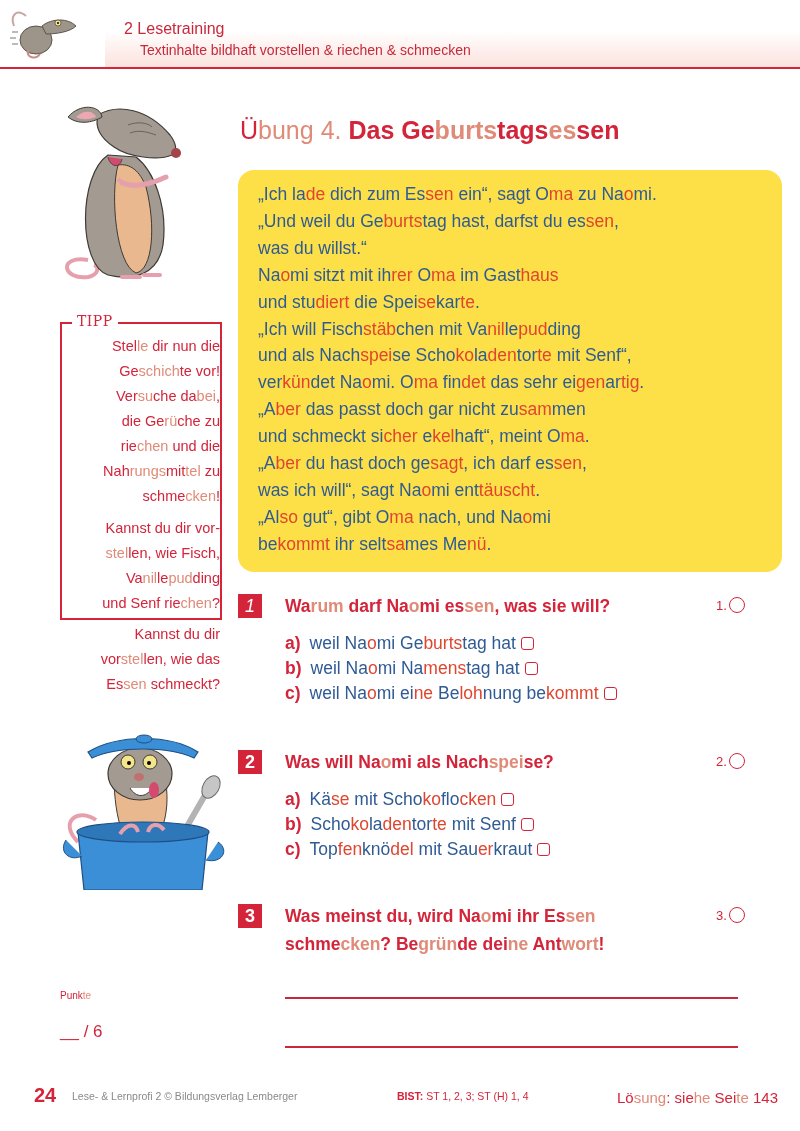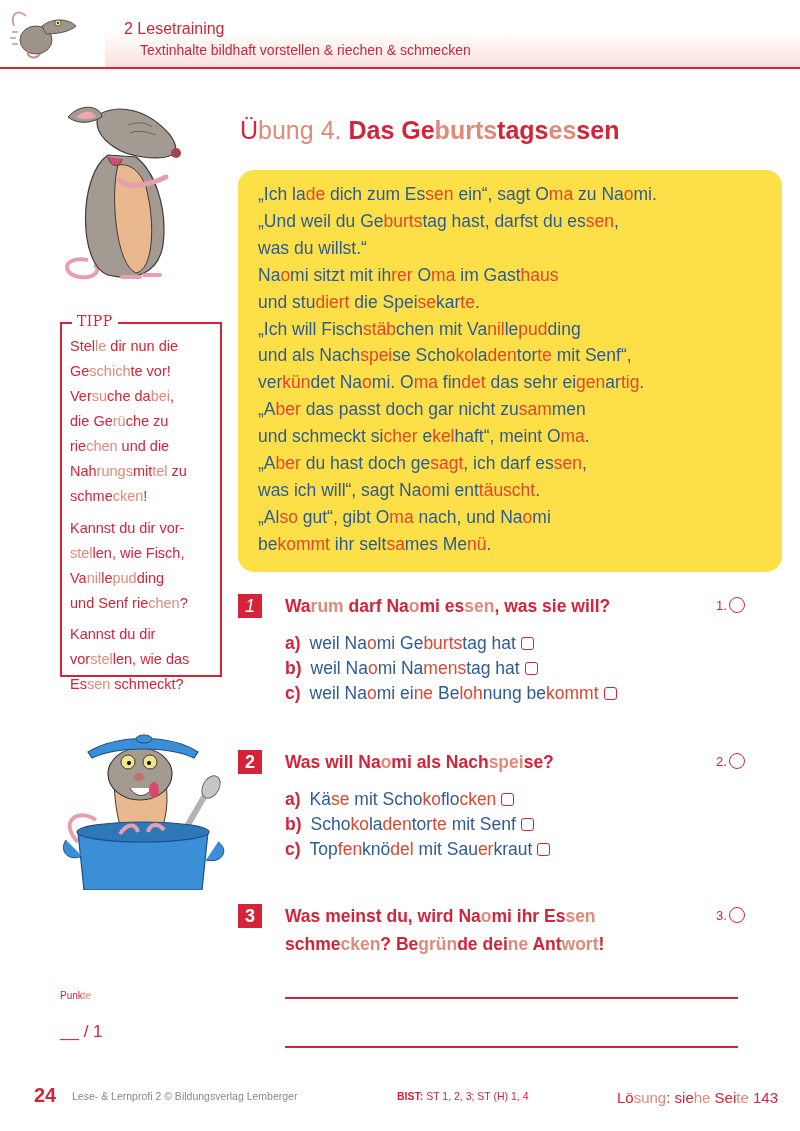--- a/index.html
+++ b/index.html
@@ -14,22 +14,22 @@
   .header { position: absolute; left: 0; top: 0; width: 800px; height: 64px; }
   .header-band { position: absolute; left: 105px; top: 0; width: 695px; height: 68px;
     background: linear-gradient(to bottom, #ffffff 0%, #ffffff 45%, #fbe1dc 100%); }
   .header-rule { position: absolute; left: 0; top: 67px; width: 800px; height: 2px; background: #d3243a; }
   .header-title { position: absolute; left: 124px; top: 20px; font-size: 16px; color: #c8283a; }
   .header-sub { position: absolute; left: 140px; top: 42px; font-size: 14px; color: #c8283a; }
   .header-rat { position: absolute; left: 8px; top: 4px; width: 78px; height: 60px; }
 
   
   .rat-top { position: absolute; left: 58px; top: 95px; width: 128px; height: 190px; }
-  .tip-box { position: absolute; left: 60px; top: 322px; width: 162px; height: 355px;
-    border: 2px solid #d3243a; }
+  .tip-box { position: absolute; left: 60px; top: 322px; width: 162px; height: 298px;
+    border: 2px solid #d3243a; text-align: right; }
   .tip-label { position: absolute; left: 10px; top: -11px; background: #fff; padding: 0 5px;
     color: #d3243a; font-size: 14px; letter-spacing: 0.5px; font-family: "DejaVu Serif", serif; }
   .tip-para { position: absolute; left: 8px; width: 150px; font-size: 14.5px; line-height: 25px; color: #d3243a; }
   .rat-pot { position: absolute; left: 58px; top: 732px; width: 172px; height: 158px; }
 
   
   .title { position: absolute; left: 240px; top: 116px; font-size: 25px; color: #d3243a; white-space: nowrap; }
   .title b { font-weight: bold; margin-top: 34px; }
 
   
@@ -179,18 +179,18 @@
     <div class="qnum" style="top: 904px;">3</div>
     <div class="qtext" style="top: 906px;"><span class="r">Was meinst du, wird Na</span><span class="s">o</span><span class="r">mi ihr Es</span><span class="s">sen</span></div>
     <div class="qtext" style="top: 934px;"><span class="r">schme</span><span class="s">cken</span><span class="r">? Be</span><span class="s">grün</span><span class="r">de dei</span><span class="s">ne</span><span class="r"> Ant</span><span class="s">wort</span><span class="r">!</span></div>
     <div class="qscore" style="top: 907px;"><span>3.</span><span class="circ"></span></div>
   </div>
 
 <div class="answer-line" style="top:997px;"></div>
 <div class="answer-line" style="top:1046px;"></div>
 
 <div class="punkte-label"><span>Punk</span><span class="s">te</span></div>
-<div class="punkte-value">__ / 1</div>
+<div class="punkte-value">__ / 6</div>
 
 <div class="footer-page">24</div>
 <div class="footer-copy">Lese- &amp; Lernprofi 2 © Bildungsverlag Lemberger</div>
 <div class="footer-bist"><b>BIST:</b><span> ST 1, 2, 3; ST (H) 1, 4</span></div>
 <div class="footer-sol" id="footer-sol"><span class="r">Lö</span><span class="s">sung</span><span class="r">: sie</span><span class="s">he</span><span class="r"> Sei</span><span class="s">te</span><span class="r"> 143</span></div>
 
 </body></html>

